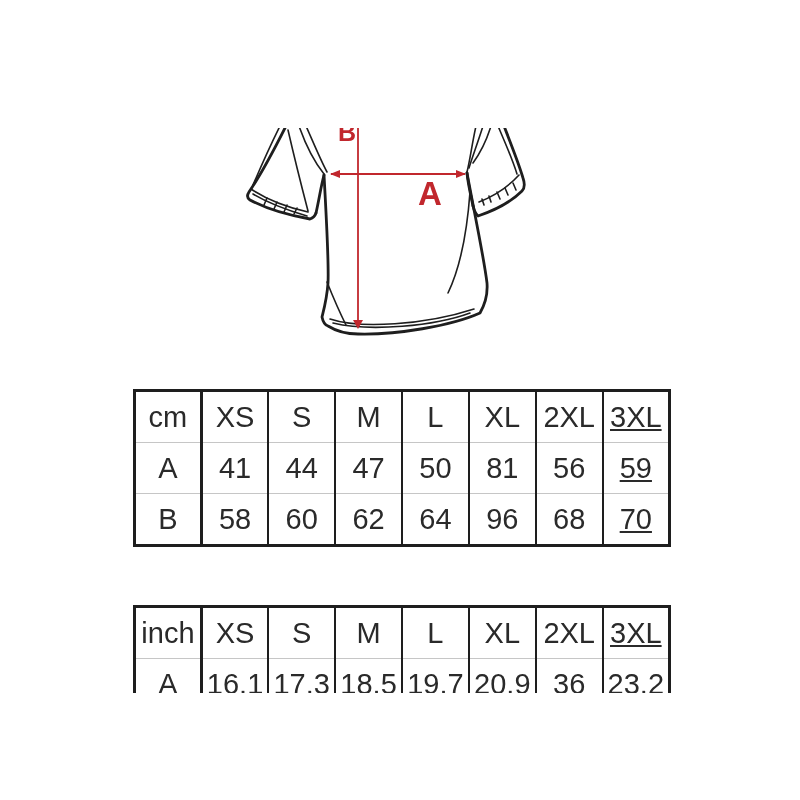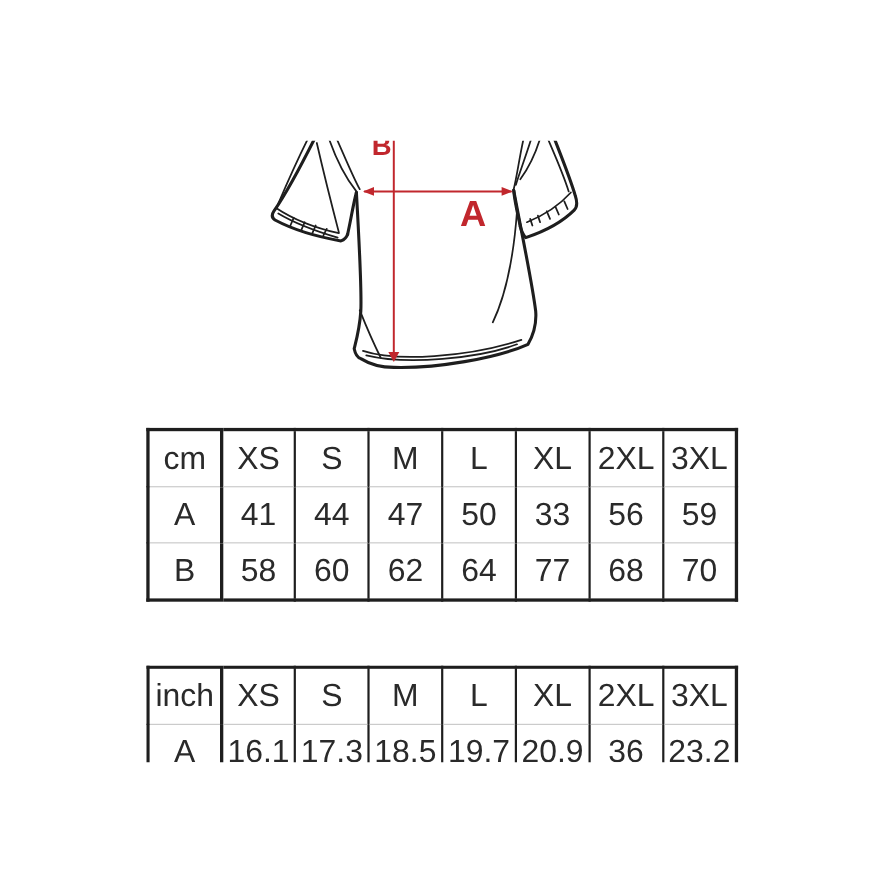--- a/index.html
+++ b/index.html
@@ -45,21 +45,21 @@
     vertical-align: middle;
     font-weight: 400;
     font-size: 29px;
     padding: 0;
     border-right: 2px solid var(--ink);
     border-bottom: 1px solid #c6c6c6;
     overflow: hidden;
     margin-left: 48px;
   }
   .size-table tr > :first-child { border-right-width: 3px; }
-  .size-table tr > :last-child { border-right: 0; }
+  .size-table tr > :last-child { border-right: 0; text-decoration: underline; }
   .size-table tbody tr:last-child > * { border-bottom: 0; }
   .cm-table { position: absolute; left: 133px; top: 389px; }
   .inch-clip {
     position: absolute;
     left: 133px;
     top: 605px;
     width: 546px;
     height: 88px;
     overflow: hidden;
   }
@@ -125,31 +125,31 @@
           <th>3XL</th>
         </tr>
       </thead>
       <tbody>
         <tr>
           <th>A</th>
           <td>41</td>
           <td>44</td>
           <td>47</td>
           <td>50</td>
-          <td>33</td>
+          <td>81</td>
           <td>56</td>
           <td>59</td>
         </tr>
         <tr>
           <th>B</th>
           <td>58</td>
           <td>60</td>
           <td>62</td>
           <td>64</td>
-          <td>77</td>
+          <td>96</td>
           <td>68</td>
           <td>70</td>
         </tr>
       </tbody>
     </table>
 
   <div class="inch-clip">
     <table class="size-table">
         <thead>
           <tr>

